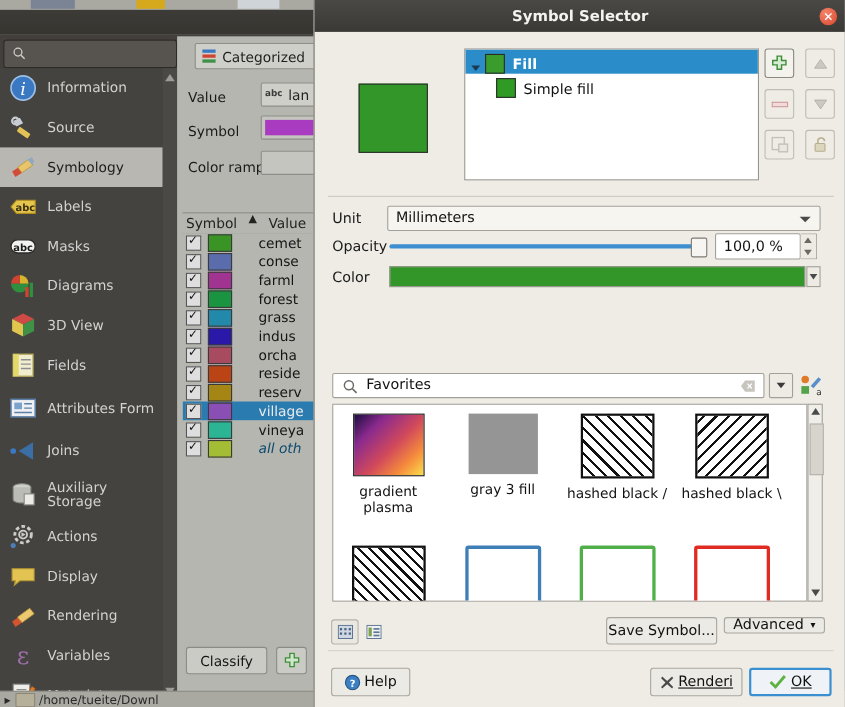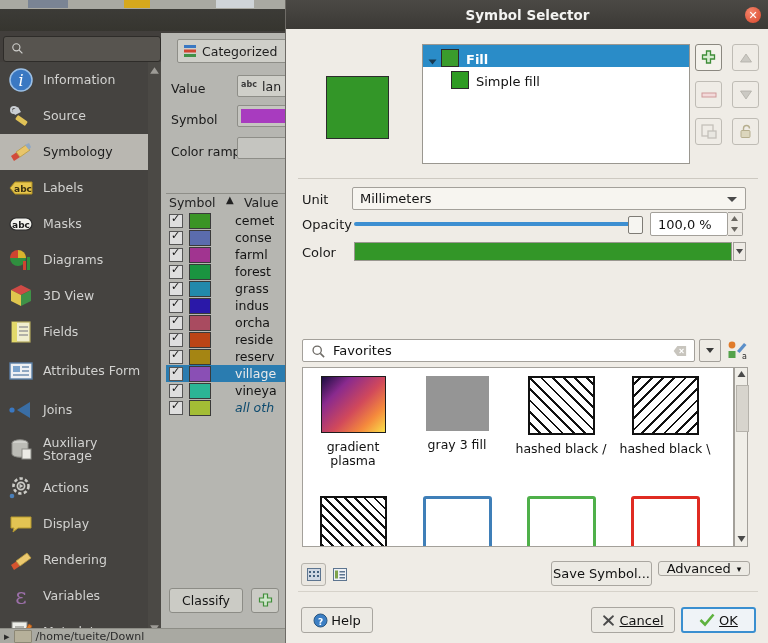--- a/index.html
+++ b/index.html
@@ -847,21 +847,21 @@
       <circle cx="7.5" cy="7.5" r="6.5" fill="#3c7fc4" stroke="#27557f" stroke-width="1"></circle>
       <text x="7.5" y="11.5" font-size="9" font-weight="bold" fill="#fff" text-anchor="middle">?</text>
     </svg>
     <span>Help</span>
   </div>
 
   <div class="dlg-btn" style="left:591px;top:607px;width:84px;height:26px;">
     <svg width="13" height="13" viewBox="0 0 13 13" style="margin-right:4px;">
       <path d="M2 1 L6.5 5 L11 1 L12 2.5 L8 6.5 L12 10.5 L11 12 L6.5 8 L2 12 L1 10.5 L5 6.5 L1 2.5 Z" fill="#4a4a4a"></path>
     </svg>
-    <span class="u">Cancel</span>
+    <span class="u">Renderi</span>
   </div>
 
   <div class="dlg-btn default" style="left:681px;top:607px;width:75px;height:26px;">
     <svg width="16" height="14" viewBox="0 0 16 14" style="margin-right:4px;">
       <path d="M1.5 7 L6 11.5 L14.5 1.5" fill="none" stroke="#5fb23f" stroke-width="2.6"></path>
     </svg>
     <span class="u">OK</span>
   </div>
 
 </div>

